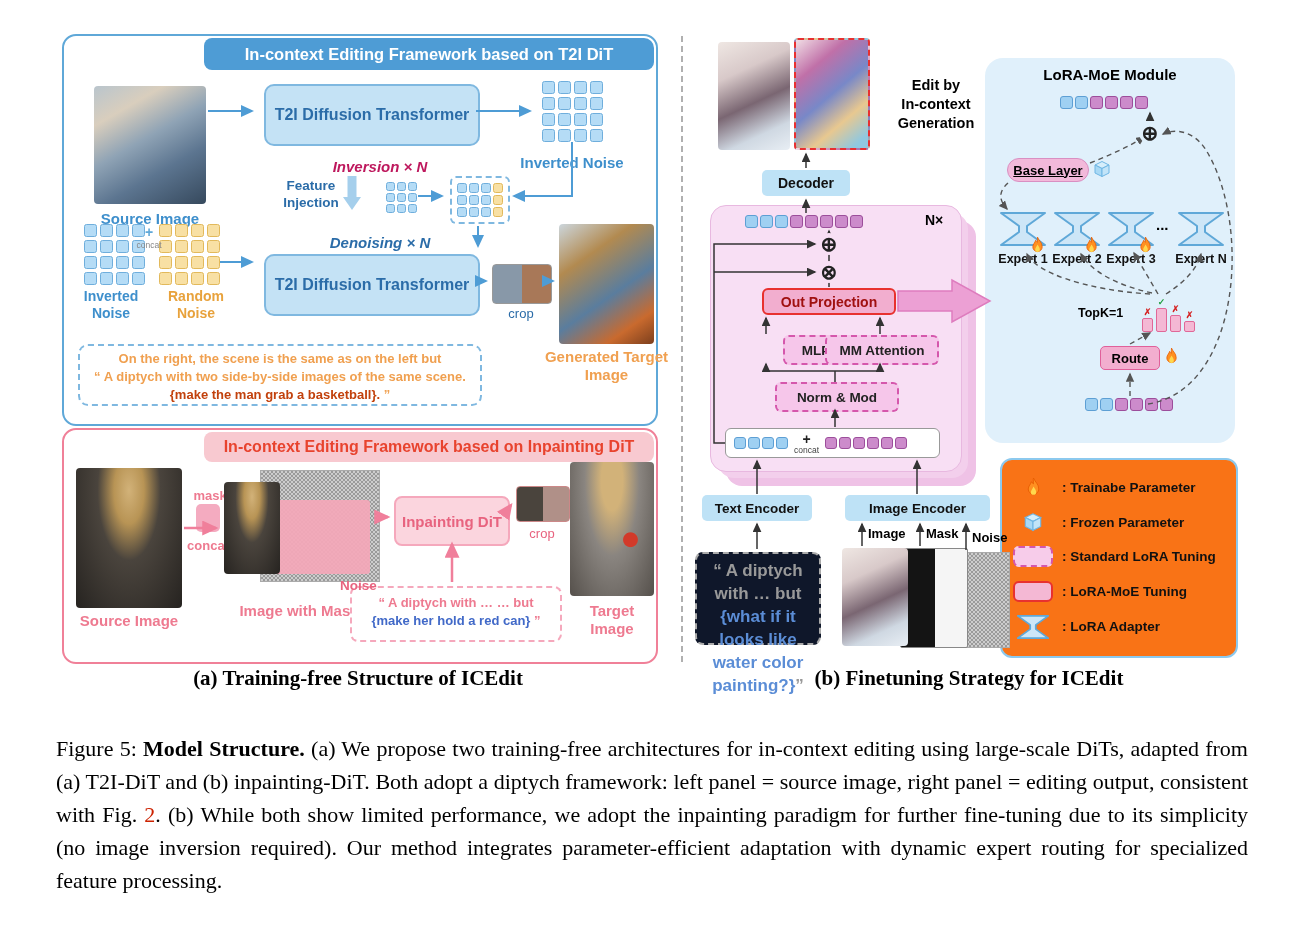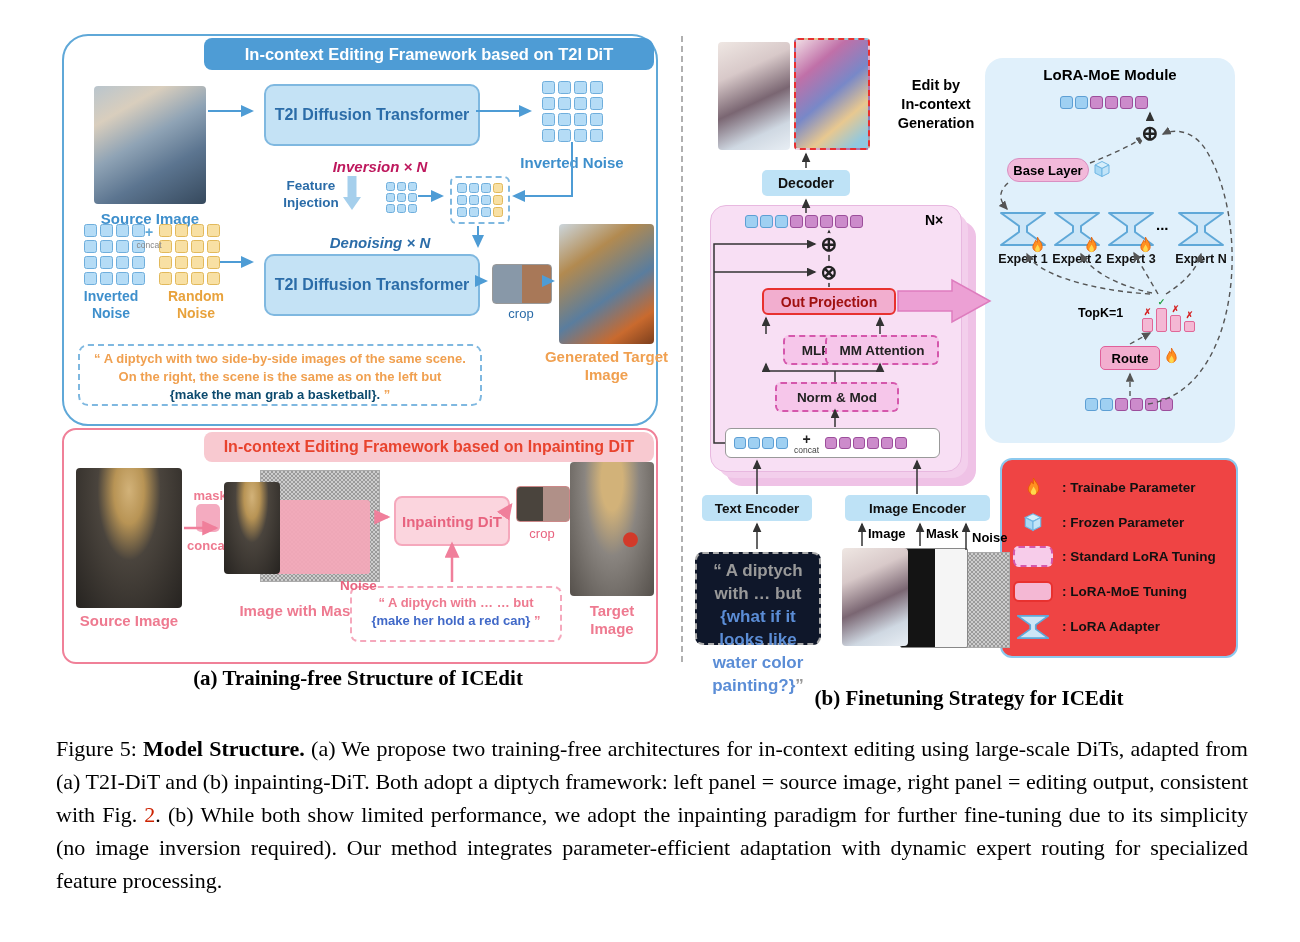--- a/index.html
+++ b/index.html
@@ -1,21 +1,21 @@
 <!DOCTYPE html>
 <html><head>
 <meta charset="utf-8">
 <style>
   html,body{margin:0;padding:0;background:#fff;}
   .canvas{position:relative;width:1300px;height:942px;background:#fff;overflow:hidden;
           font-family:"Liberation Sans",sans-serif;}
   .abs{position:absolute;}
   
   .panel-t2i{position:absolute;left:62px;top:34px;width:592px;height:388px;
-             border:2.5px solid #5FA8D8;border-radius:26px;background:#fff;}
+             border:2.5px solid #5FA8D8;border-radius:14px;background:#fff;}
   .panel-inp{position:absolute;left:62px;top:428px;width:592px;height:232px;
              border:2.5px solid #F08098;border-radius:14px;background:#fff;}
   .tbar-blue{position:absolute;top:2px;right:2px;width:450px;height:32px;background:#4E9CD5;
              border-radius:8px 10px 8px 8px;display:flex;align-items:center;justify-content:center;
              color:#fff;font-weight:bold;font-size:16.5px;}
   .tbar-pink{position:absolute;top:2px;right:2px;width:450px;height:30px;background:#F8C9D0;
              border-radius:8px 10px 8px 8px;display:flex;align-items:center;justify-content:center;
              color:#E8432E;font-weight:bold;font-size:16px;}
   .box-blue{background:#C4E2F5;border:2px solid #7FB8E0;border-radius:10px;color:#2B6CA8;
             font-weight:bold;display:flex;align-items:center;justify-content:center;font-size:16px;}
@@ -57,21 +57,21 @@
   .sym{position:absolute;width:22px;height:22px;border-radius:50%;z-index:60;display:flex;
        align-items:center;justify-content:center;font-size:20px;color:#222;font-weight:bold;}
   .concat-plus{display:flex;flex-direction:column;align-items:center;line-height:1;}
   .concat-plus b{font-size:14px;color:#222;}
   .concat-plus i{font-style:normal;font-size:8.5px;color:#444;}
   .topk-bars{display:flex;align-items:flex-end;gap:3px;}
   .tbwrap{display:flex;flex-direction:column;align-items:center;gap:1px;}
   .tmark{font-size:9px;font-weight:bold;line-height:9px;}
   .tmark.x{color:#D42020;}.tmark.v{color:#1E9E3E;}
   .tbar{width:9px;background:#F4B8D4;border:1px solid #E06898;border-radius:2px;}
-  .legend{position:absolute;left:1000px;top:458px;width:238px;height:200px;background:#ef4444;
+  .legend{position:absolute;left:1000px;top:458px;width:238px;height:200px;background:#f97316;
           border:2px solid #8CC9EE;border-radius:12px;display:flex;flex-direction:column;
           justify-content:space-evenly;padding:4px 10px;box-sizing:border-box;}
   .lrow{display:flex;align-items:center;gap:8px;}
   .lico{width:42px;display:flex;justify-content:center;align-items:center;}
   .ltxt{font-size:13.5px;font-weight:bold;color:#111;}
   .pill-dash{width:36px;height:17px;background:#F7CCEA;border:2px dashed #D557AC;border-radius:6px;}
   .pill-solid{width:36px;height:17px;background:#F4B8D4;border:2px solid #E8312F;border-radius:6px;}
   .capt{position:absolute;text-align:center;font-family:"Liberation Serif",serif;
         font-weight:bold;font-size:21px;color:#000;}
   .figcap{position:absolute;left:56px;top:710px;width:1192px;font-family:"Liberation Serif",serif;
@@ -181,23 +181,23 @@
     <div class="abs" style="left:78px;top:188px;width:14px;text-align:center;color:#5FA8D8;font-weight:bold;font-size:14px;">+</div>
     <div class="abs" style="left:62px;top:204px;width:46px;text-align:center;color:#888;font-size:8.5px;">concat</div>
     <div class="abs" style="left:6px;top:252px;width:82px;text-align:center;color:#3E8FCC;font-weight:bold;font-size:14px;line-height:1.2;">Inverted Noise</div>
     <div class="abs" style="left:98px;top:252px;width:68px;text-align:center;color:#E8A23C;font-weight:bold;font-size:14px;line-height:1.2;">Random Noise</div>
     <div class="abs box-blue" style="left:200px;top:218px;width:212px;height:58px;">T2I Diffusion Transformer</div>
     <div class="abs photo ph-dip1" style="left:428px;top:228px;width:58px;height:38px;"></div>
     <div class="abs" style="left:428px;top:270px;width:58px;text-align:center;color:#2B6CA8;font-size:13px;">crop</div>
     <div class="abs photo ph-man-bb" style="left:495px;top:188px;width:95px;height:120px;"></div>
     <div class="abs" style="left:470px;top:312px;width:145px;text-align:center;color:#F0A050;font-weight:bold;font-size:15px;line-height:1.2;">Generated Target Image</div>
     <div class="abs" style="left:14px;top:308px;width:404px;height:62px;border:2px dashed #7FB8E0;border-radius:10px;padding:4px 2px;font-size:13px;font-weight:bold;text-align:center;line-height:1.4;box-sizing:border-box;">
+      <div style="color:#F0A050;">On the right, the scene is the same as on the left  but</div>
       <div style="color:#F0A050;">“ A diptych with two side-by-side images of the same scene.</div>
-      <div style="color:#F0A050;">On the right, the scene is the same as on the left  but</div>
-      <div><span style="color:#0c4a6e;">{make the man grab a basketball}.</span><span style="color:#F0A050;"> ”</span></div>
+      <div><span style="color:#c2410c;">{make the man grab a basketball}.</span><span style="color:#F0A050;"> ”</span></div>
     </div>
   </div>
 
   <div class="panel-inp">
     <div class="tbar-pink">In-context Editing Framework based on Inpainting DiT</div>
     <div class="abs photo ph-woman-hat" style="left:12px;top:38px;width:106px;height:140px;"></div>
     <div class="abs" style="left:0px;top:182px;width:130px;text-align:center;color:#EE7A90;font-weight:bold;font-size:15px;">Source Image</div>
     <div class="abs" style="left:124px;top:58px;width:44px;text-align:center;color:#EE7A90;font-weight:bold;font-size:13px;">mask</div>
     <div class="abs" style="left:132px;top:74px;width:24px;height:28px;background:#F4ABC0;border-radius:5px;"></div>
     <div class="abs" style="left:118px;top:108px;width:52px;text-align:center;color:#EE7A90;font-weight:bold;font-size:13px;">concat</div>
@@ -284,21 +284,21 @@
   <div class="abs" style="left:985px;top:66px;width:250px;text-align:center;font-weight:bold;font-size:15px;color:#000;">LoRA-MoE Module</div>
   <div class="abs tokrow" style="left:1060px;top:96px;">
       <span class="sq tok-blue"></span>
       <span class="sq tok-blue"></span>
       <span class="sq tok-purple"></span>
       <span class="sq tok-purple"></span>
       <span class="sq tok-purple"></span>
       <span class="sq tok-purple"></span>
     </div>
   <span class="sym" style="left:1139px;top:122px;background:#E0F0FB;">⊕</span>
-  <div class="abs" style="left:1007px;top:158px;width:82px;height:24px;background:#F2B9DA;border:1.5px solid #D98FC2;border-radius:12px;display:flex;align-items:center;justify-content:center;font-weight:bold;font-size:13px;box-sizing:border-box;">Base Layer</div>
+  <div class="abs" style="left:1007px;top:158px;width:82px;height:24px;background:#F2B9DA;border:1.5px solid #D98FC2;border-radius:12px;display:flex;align-items:center;justify-content:center;font-weight:bold;font-size:13px;box-sizing:border-box;text-decoration:underline;">Base Layer</div>
   <span class="abs" style="left:1092px;top:159px;"><svg width="20" height="20" viewBox="0 0 20 20">
         <polygon points="3,6 10,2.5 17,6 10,9.5" fill="#D6EEFB" stroke="#6FB6E4"></polygon>
         <polygon points="3,6 10,9.5 10,17.5 3,14" fill="#A9D9F5" stroke="#6FB6E4"></polygon>
         <polygon points="17,6 10,9.5 10,17.5 17,14" fill="#C2E4F8" stroke="#6FB6E4"></polygon>
       </svg></span>
 
   <span class="abs" style="left:1000px;top:212px;"><svg width="46" height="34" viewBox="0 0 46 34">
         <path d="M1,1 L45,1 L27,14 L27,20 L45,33 L1,33 L19,20 L19,14 Z" fill="#CDE6F7" stroke="#5FA8D8" stroke-width="2" stroke-linejoin="round"></path>
       </svg></span>
   <span class="abs" style="left:1054px;top:212px;"><svg width="46" height="34" viewBox="0 0 46 34">
@@ -395,21 +395,21 @@
     <div class="lrow">
       <span class="lico">
           <svg width="32" height="24" viewBox="0 0 46 34">
             <path d="M1,1 L45,1 L27,14 L27,20 L45,33 L1,33 L19,20 L19,14 Z" fill="#CDE6F7" stroke="#5FA8D8" stroke-width="2.5" stroke-linejoin="round"></path>
           </svg>
         </span>
       <span class="ltxt">: LoRA Adapter</span>
     </div>
   </div>
 
-  <div class="capt" style="left:690px;top:666px;width:558px;margin-top:20px;">(b) Finetuning Strategy for ICEdit</div>
+  <div class="capt" style="left:690px;top:666px;width:558px;">(b) Finetuning Strategy for ICEdit</div>
 
   <p class="figcap"><span>Figure 5: </span><span class="bold">Model Structure.</span><span> (a) We propose two training-free architectures for in-context editing using large-scale DiTs, adapted from (a) T2I-DiT and (b) inpainting-DiT. Both adopt a diptych framework: left panel = source image, right panel = editing output, consistent with Fig. </span><span class="ref">2</span><span>. (b) While both show limited performance, we adopt the inpainting paradigm for further fine-tuning due to its simplicity (no image inversion required). Our method integrates parameter-efficient adaptation with dynamic expert routing for specialized feature processing.</span></p>
 
   <svg width="1300" height="942" style="position:absolute;left:0;top:0;z-index:40;pointer-events:none;">
     <defs>
       <marker id="mb" markerWidth="8" markerHeight="8" refX="5.5" refY="3" orient="auto">
           <path d="M0,0L6.5,3L0,6Z" fill="#4E9CD5"></path>
         </marker>
       <marker id="mp" markerWidth="8" markerHeight="8" refX="5.5" refY="3" orient="auto">
           <path d="M0,0L6.5,3L0,6Z" fill="#F07F9B"></path>

